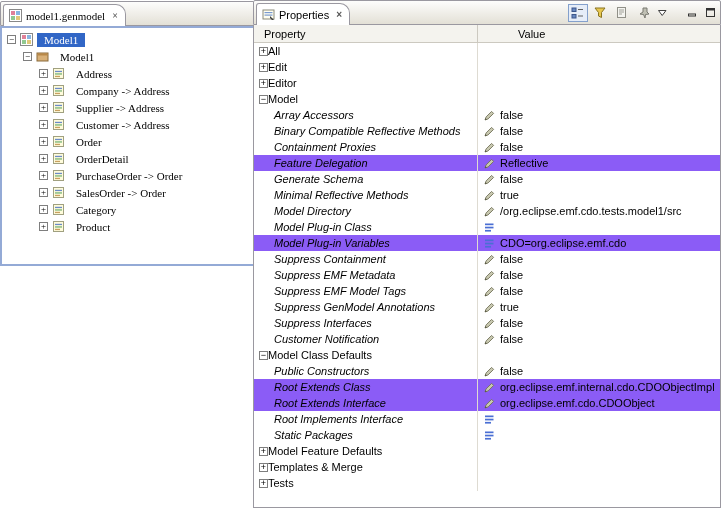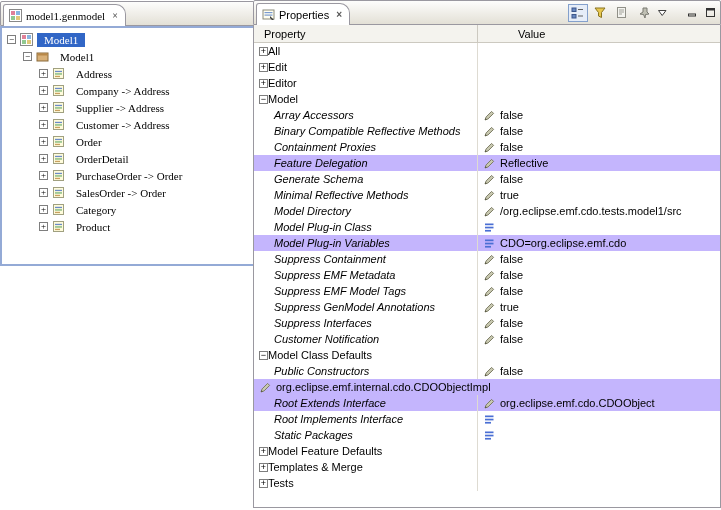--- a/index.html
+++ b/index.html
@@ -67,21 +67,21 @@
   .tree-label { padding:1px 7px; }
   .tree-label.selected { background:#3166c6; color:#fff; }
 
   
   .props-main { height:483px; border:1px solid #9a98a0; border-top:none; background:#fff; display:flex; flex-direction:column; }
   .props-header { height:18px; display:flex; align-items:flex-end; background:#f4f3ee; border-bottom:1px solid #ccc9c0; flex:0 0 18px; }
   .ph-prop { width:224px; flex:0 0 224px; padding-left:10px; border-right:1px solid #ccc9c0; height:100%; display:flex; align-items:center; }
   .ph-val  { flex:1; padding-left:6px; height:100%; display:flex; align-items:center;margin-left:34px; }
   .props-body { flex:1; overflow:hidden; }
   .prow { display:flex; height:16px; align-items:center; cursor:default; }
-  .prow.highlight { background:#c4b5fd;text-align:right; }
+  .prow.highlight { background:#8b5cf6;text-align:right; }
   .cell { height:100%; display:flex; align-items:center; overflow:hidden; white-space:nowrap; }
   .cell.prop { width:224px; flex:0 0 224px; border-right:1px solid #dedbd2; }
   .cell.val  { flex:1; padding-left:5px; }
   .cat-label { }
   .prow .cell.prop .expander { margin-left:5px; }
   .prop-label { margin-left:20px;font-style:italic; }
   .val-icon { display:inline-flex; width:13px; justify-content:center; margin-right:4px; flex:0 0 13px; }
   .val-icon svg { display:none; }
   .val-icon.icon-pencil .svg-pencil { display:inline; }
   .val-icon.icon-list   .svg-list   { display:inline; }
@@ -611,20 +611,23 @@
         <svg class="svg-pencil" width="11" height="11">
                 <path d="M1 10 L2.1 6.9 L7.6 1.4 L9.6 3.4 L4.1 8.9 Z" fill="#c8c8b0" stroke="#74745a" stroke-width="0.9"></path>
                 <path d="M1 10 L2.8 9.6 L1.4 8.2 Z" fill="#50503c"></path>
               </svg>
 
       </span>
       <span class="val-text">false</span>
     </div>
   </div>
         <div class="prow highlight">
+    <div class="cell prop">
+      <span class="prop-label">Root Extends Class</span>
+    </div>
     <div class="cell val">
       <span class="val-icon icon-pencil">
         <svg class="svg-pencil" width="11" height="11">
                 <path d="M1 10 L2.1 6.9 L7.6 1.4 L9.6 3.4 L4.1 8.9 Z" fill="#c8c8b0" stroke="#74745a" stroke-width="0.9"></path>
                 <path d="M1 10 L2.8 9.6 L1.4 8.2 Z" fill="#50503c"></path>
               </svg>
 
       </span>
       <span class="val-text">org.eclipse.emf.internal.cdo.CDOObjectImpl</span>
     </div>

